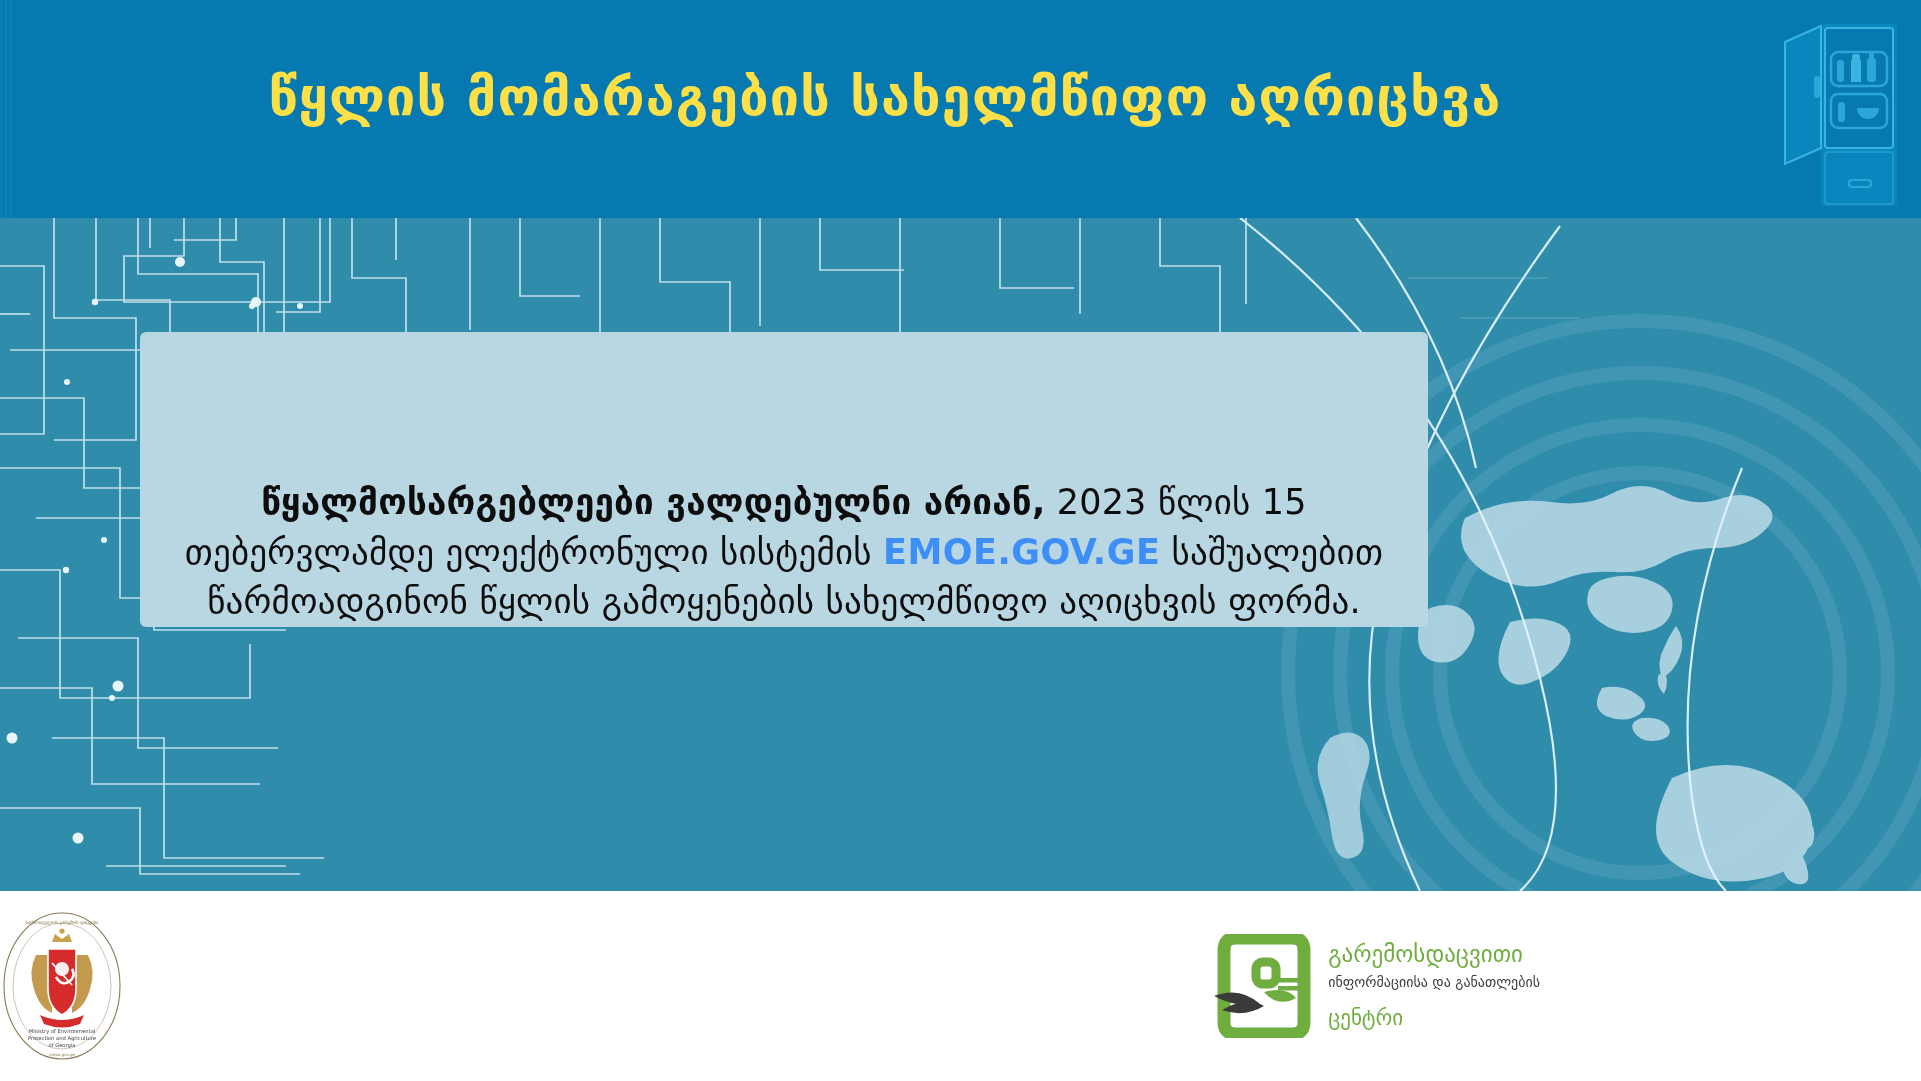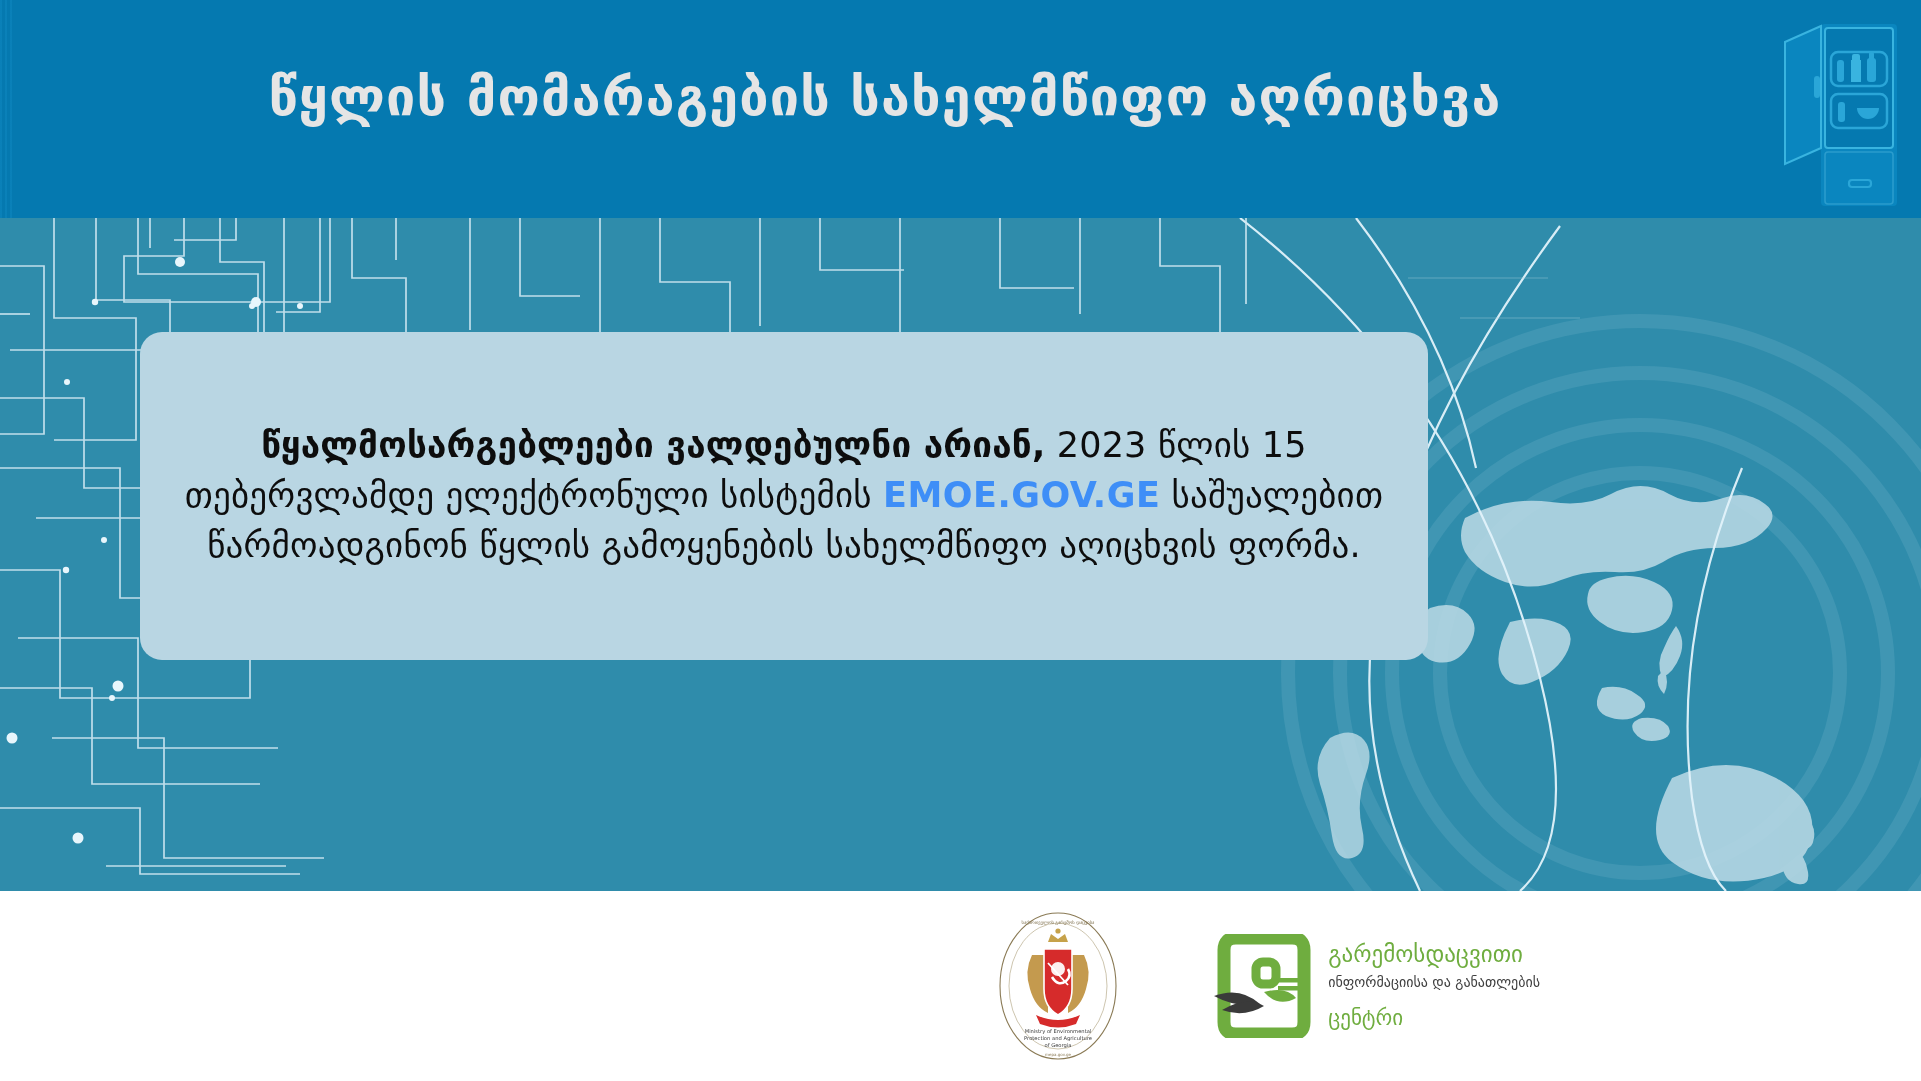--- a/index.html
+++ b/index.html
@@ -34,21 +34,21 @@
     background: repeating-linear-gradient(to right,
       #0b82ba 0px, #0b82ba 2px,
       #0579b0 2px, #0579b0 5px);
     opacity: .85;
   }
   .header-title {
     position: absolute;
     left: 0; top: 68px;
     width: 1770px;
     text-align: center;
-    color: #e5e5e5;
+    color: #fde047;
     font-family: "DejaVu Sans", sans-serif;
     font-weight: 700;
     font-size: 52px;
     letter-spacing: 1.2px;
     line-height: 1.15;
     white-space: nowrap;
   }
 
   
   .fridge-icon {
@@ -67,25 +67,25 @@
   }
   .teal-panel .bg-svg {
     position: absolute; left: 0; top: 0;
     width: 1921px; height: 673px;
   }
 
   
   .content-card {
     position: absolute;
     left: 140px; top: 332px;
-    width: 1288px; height: 328px;
+    width: 1288px; height: 295px;
     background: #b9d6e3;
-    border-radius: 22px;
+    border-radius: 6px;
     display: flex;
-    align-items: center;
+    align-items: flex-end;
     justify-content: center;
     box-shadow: 0 0 0 0 rgba(0,0,0,0);
   }
   .card-text {
     width: 1230px;
     text-align: center;
     color: #0d0d0d;
     font-family: "DejaVu Sans", sans-serif;
     font-size: 35px;
     line-height: 1.42;
@@ -101,21 +101,21 @@
   }
 
   
   .footer {
     position: absolute;
     left: 0; top: 891px;
     width: 1540px; height: 190px;
     background: #ffffff;
     display: flex;
     align-items: center;
-    justify-content: flex-end;
+    justify-content: space-between;
     gap: 92px;
   }
   .logo { position: relative; display: flex; align-items: center; }
 
   
   .logo-ministry { width: 124px; height: 150px; }
 
   
   .logo-eiec { display: flex; align-items: center; gap: 12px; }
   .logo-eiec .mark { width: 104px; height: 104px; }

